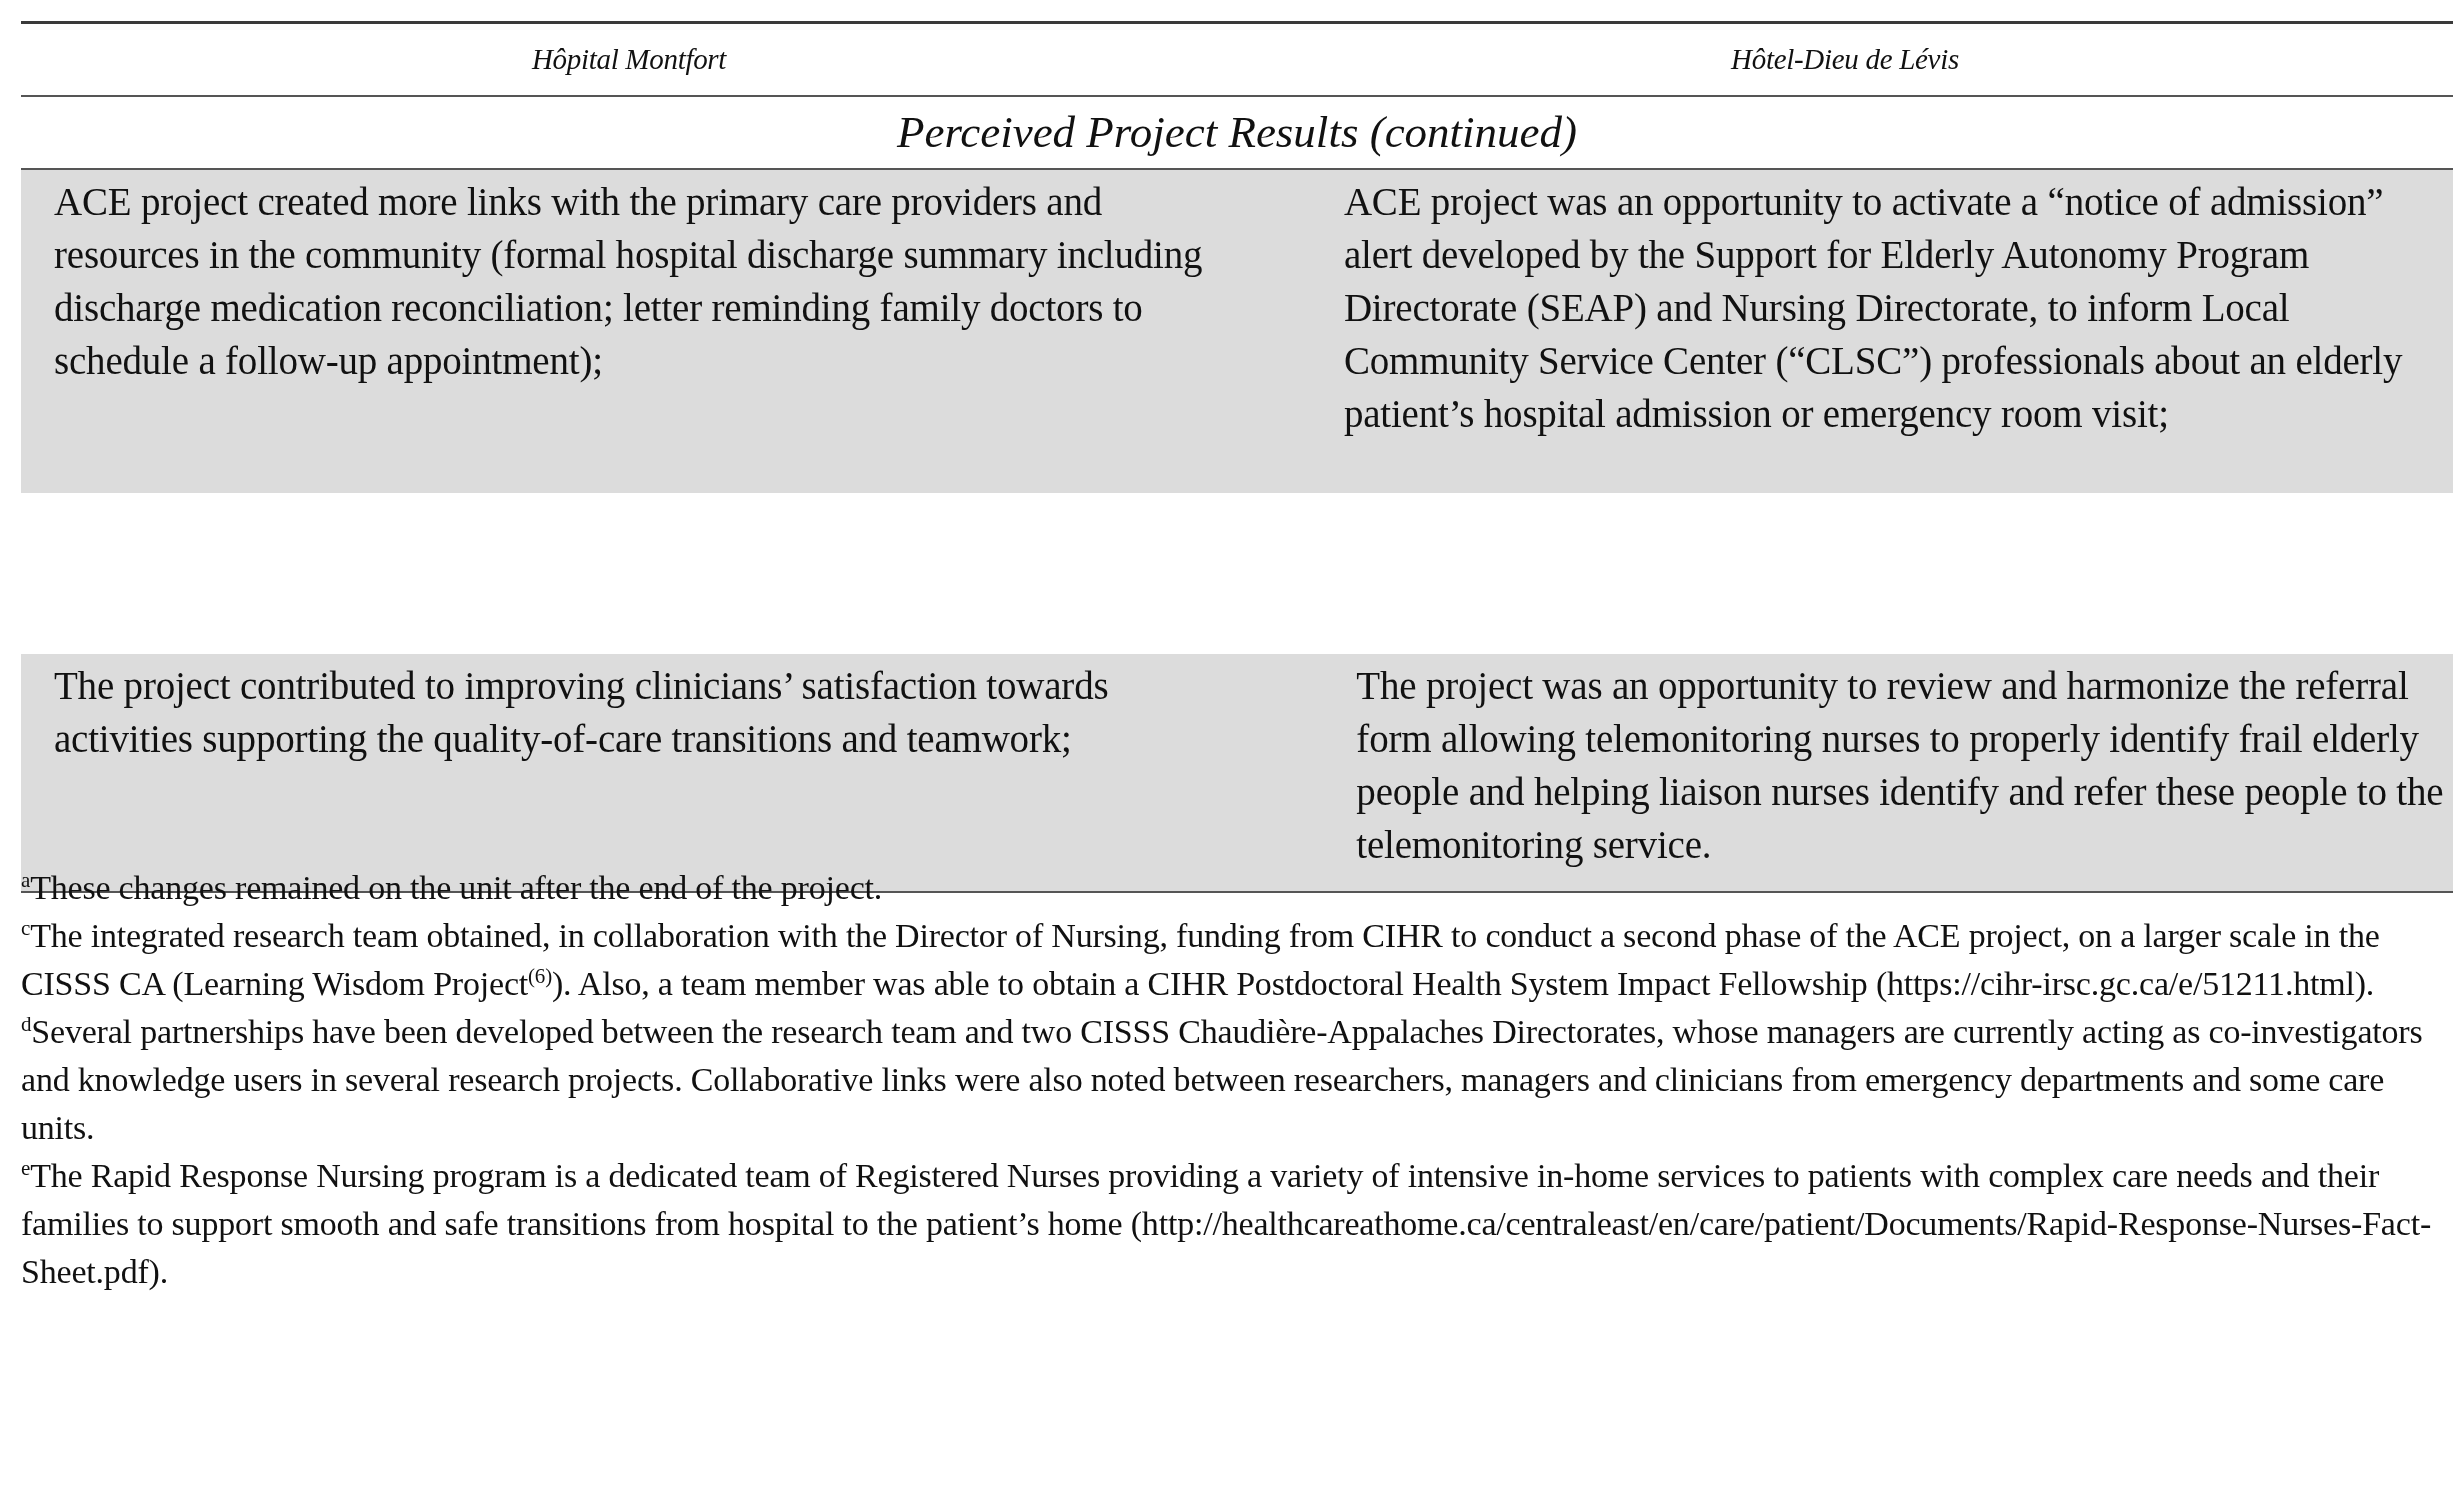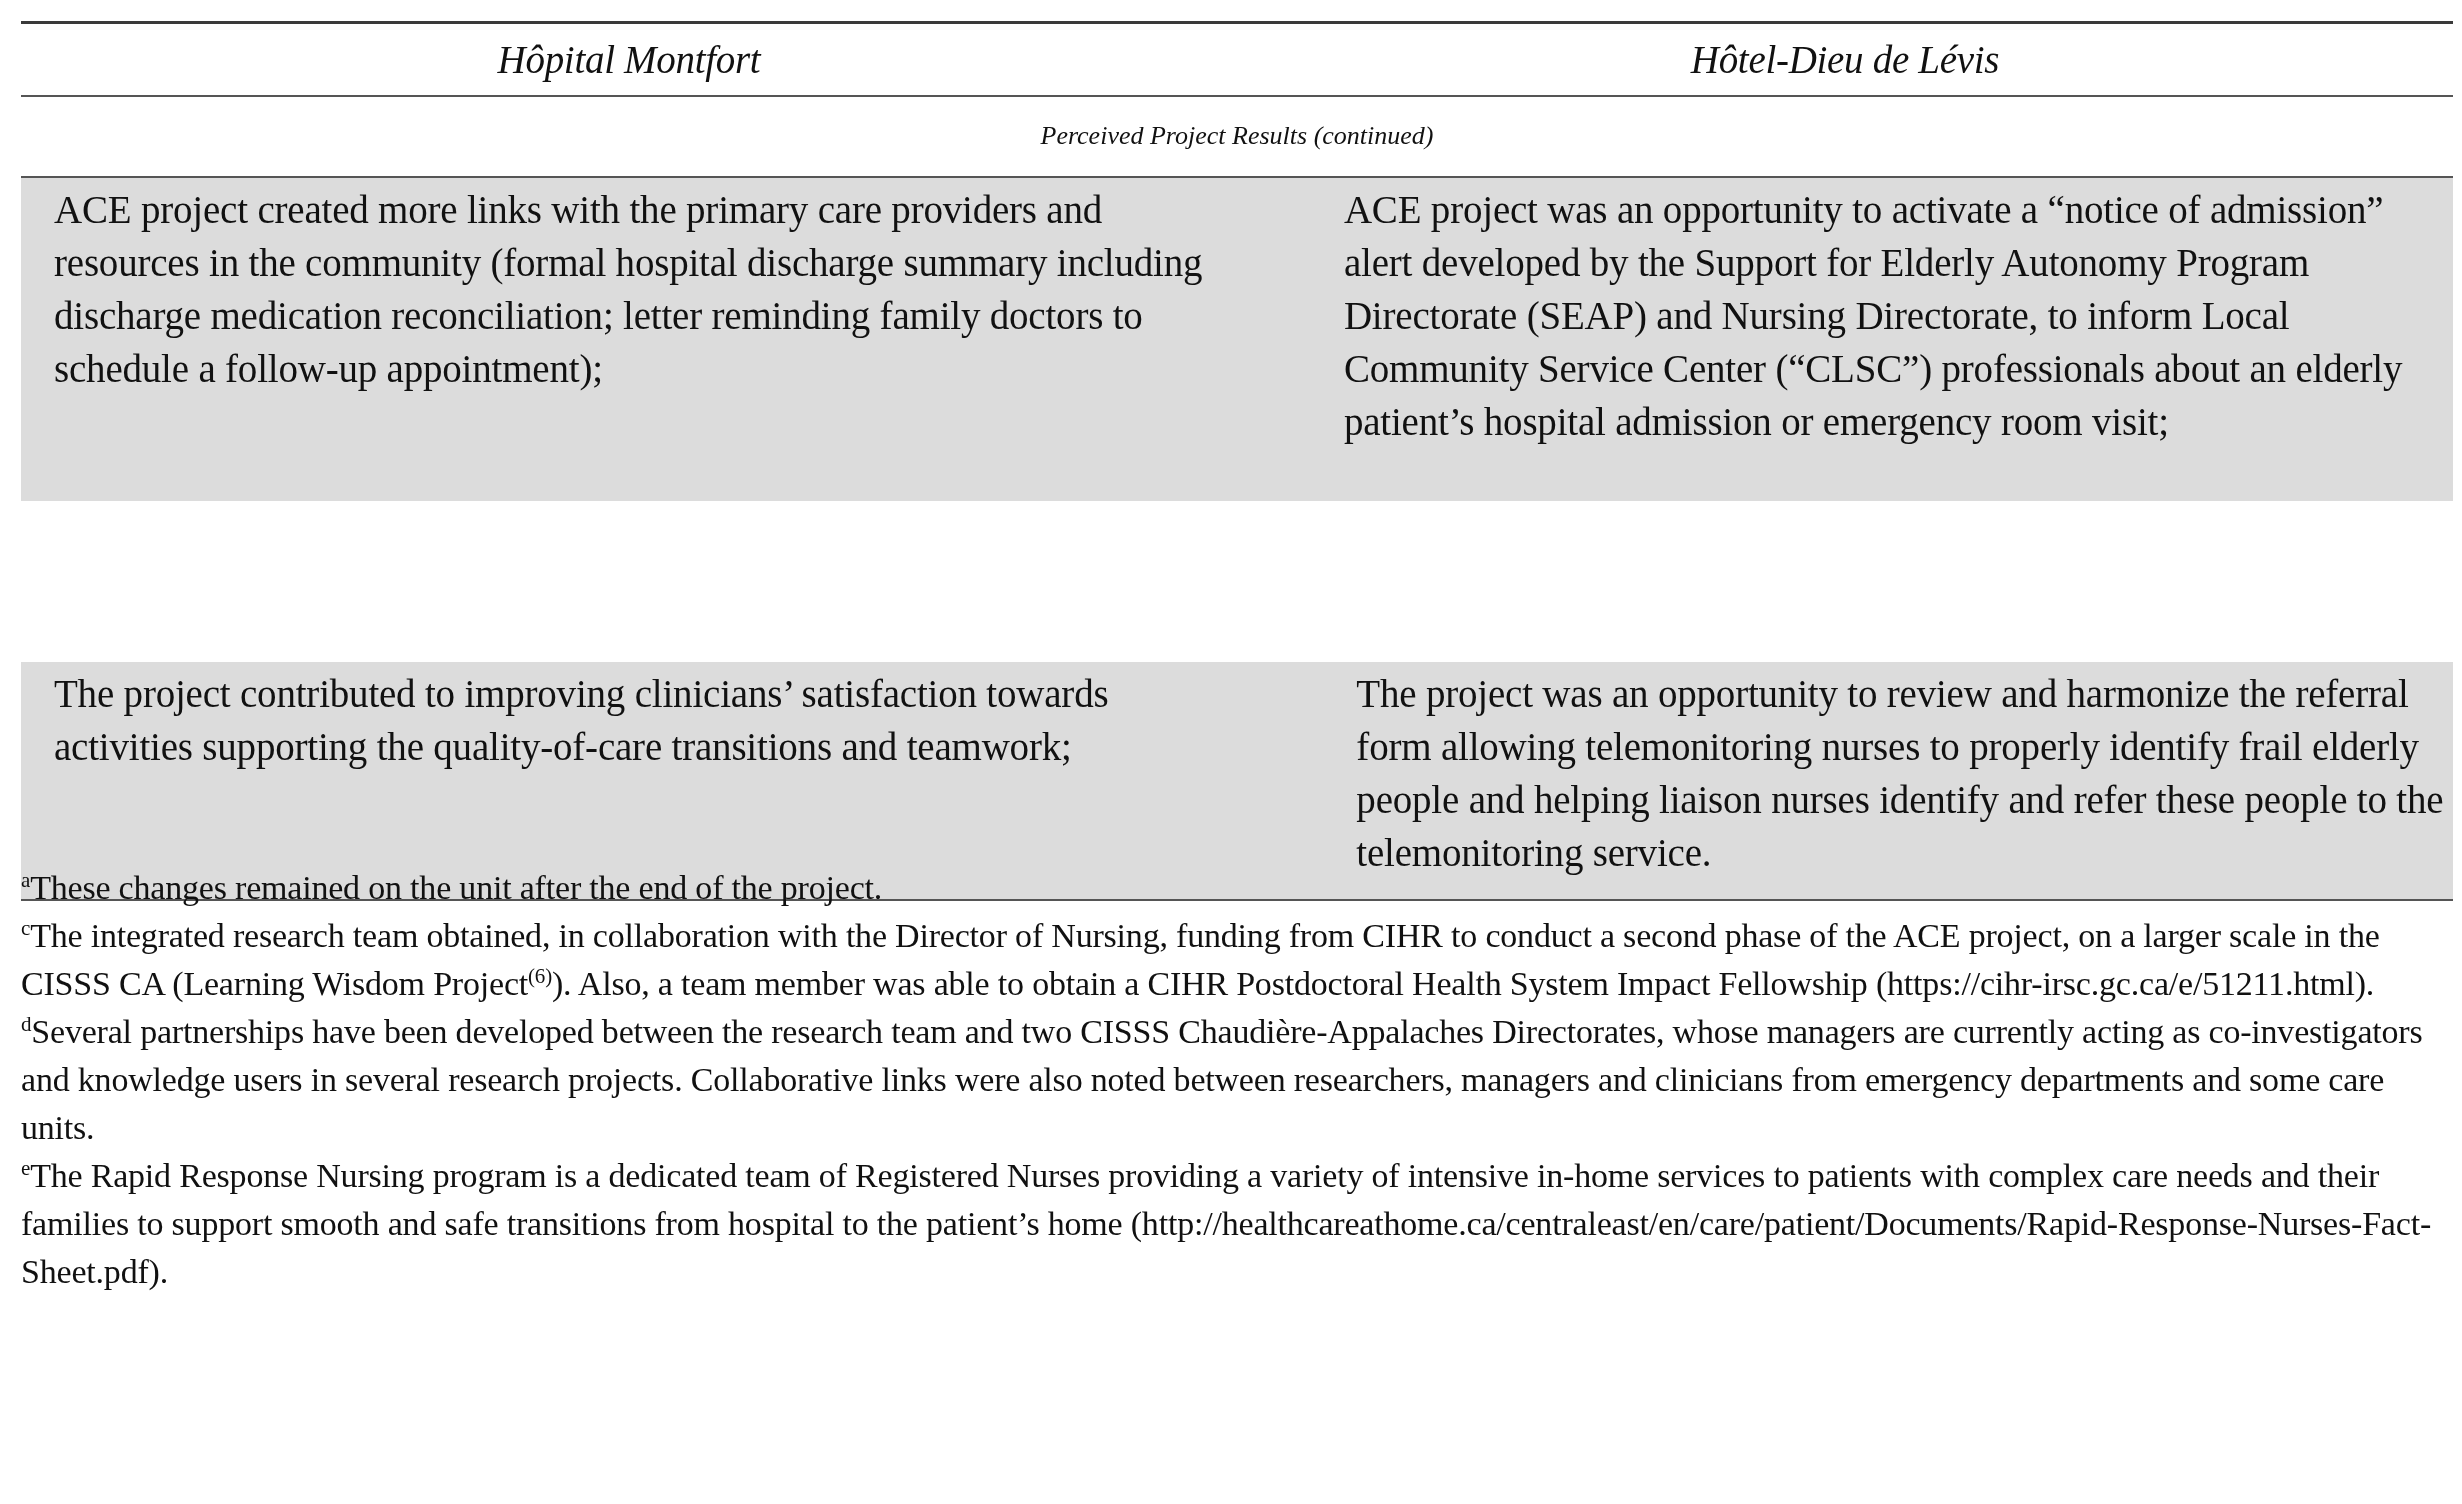--- a/index.html
+++ b/index.html
@@ -11,25 +11,25 @@
   .table-wrap {
     position: absolute; left: 21px; top: 21px; width: 2432px;
   }
   .rule-thick { height: 2.8px; background: #3a3a3a; }
   .rule-thin { height: 2.1px; background: #555555; }
   .head-row {
     display: flex; height: 71px; align-items: center;
   }
   .head-cell {
     flex: 0 0 50%; text-align: center; font-style: italic;
-    font-size: 39px; letter-spacing: -0.3px;
+    font-size: 29px; letter-spacing: -0.3px;
   }
   .sub-row {
-    height: 79px; display: flex; align-items: center; justify-content: center;
-    font-style: italic; font-size: 26px;
+    height: 71px; display: flex; align-items: center; justify-content: center;
+    font-style: italic; font-size: 45px;
   }
   .body-row {
     display: flex; box-sizing: border-box;
     border-bottom: 2.8px solid #ffffff;
   }
   .body-row.shaded { background: #dcdcdc; }
   .body-row.last { border-bottom: none; gap: 26px; }
   .cell {
     box-sizing: border-box; font-size: 39px; line-height: 53px;
     padding-top: 5.5px; letter-spacing: -0.2px;

